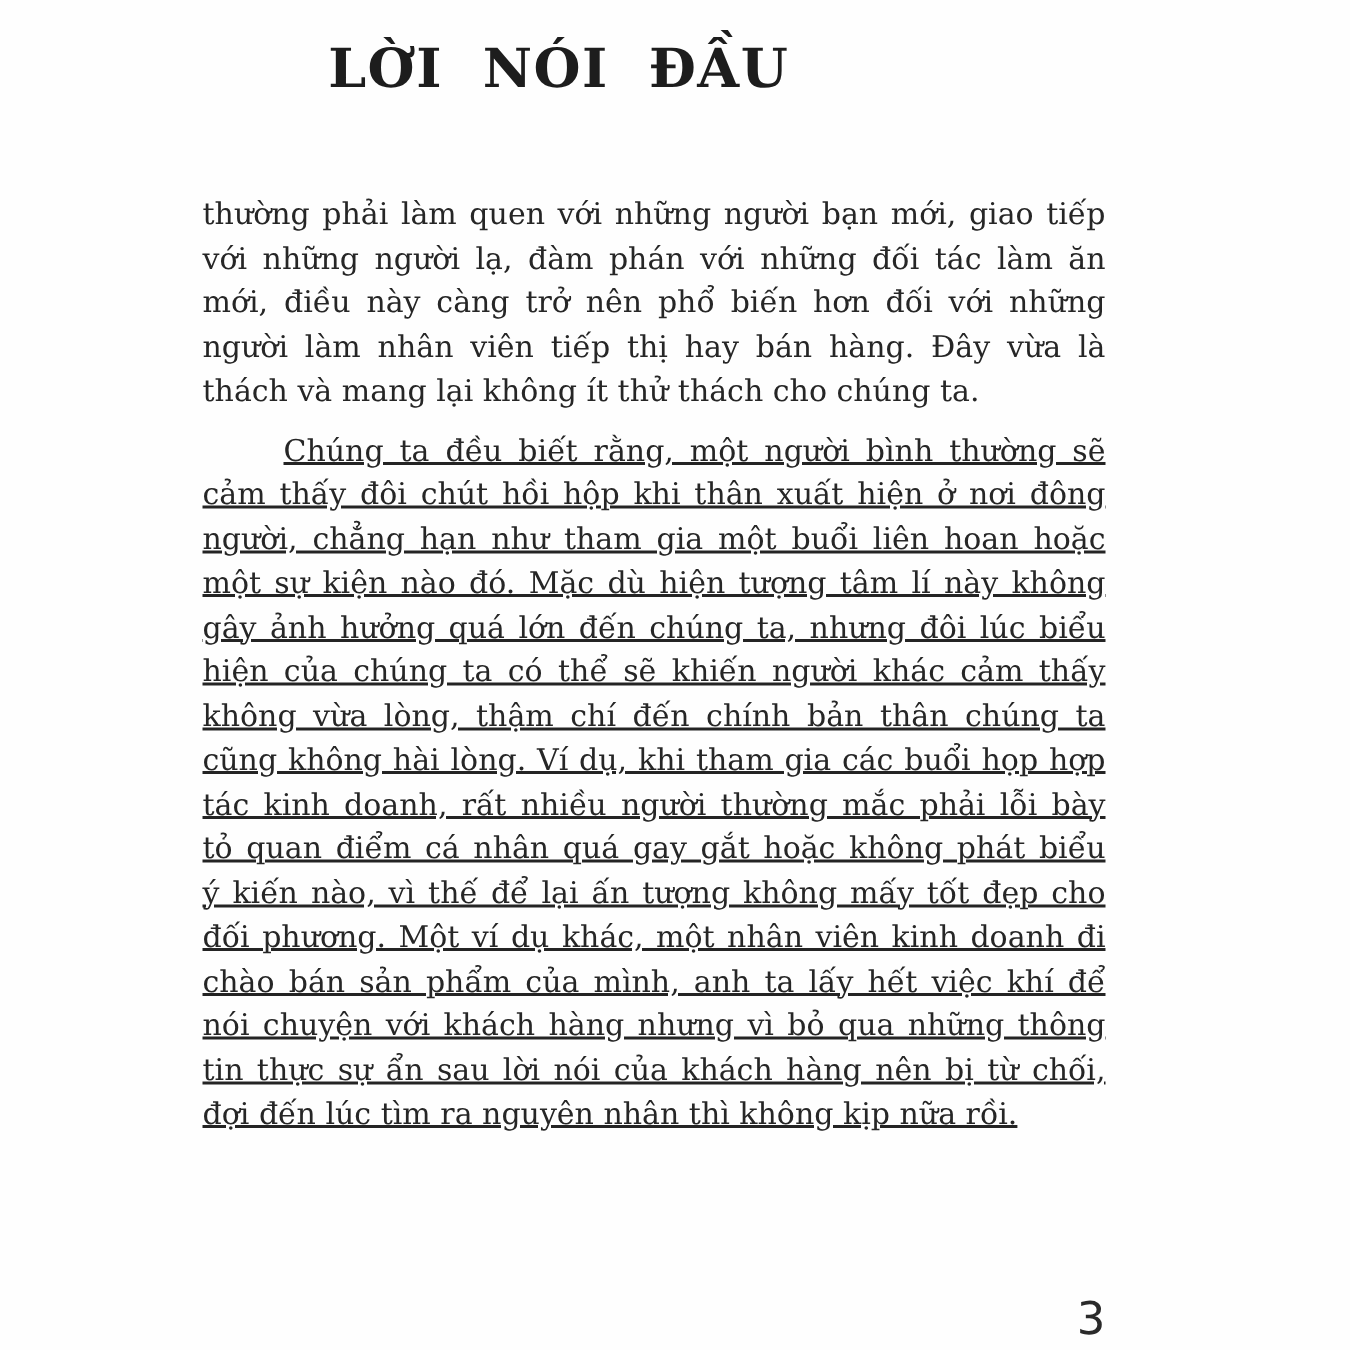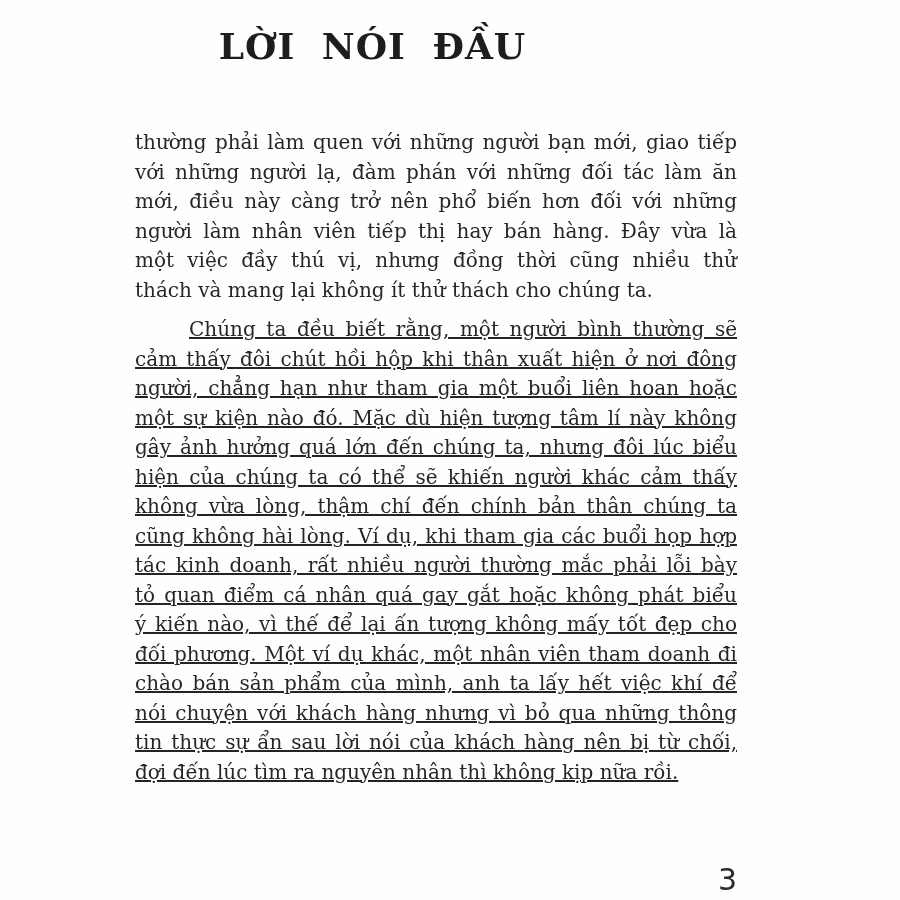--- a/index.html
+++ b/index.html
@@ -69,36 +69,35 @@
 
 <div class="page">
   <h1 class="title">LỜI  NÓI  ĐẦU</h1>
 
   <div class="body-text">
       <div class="para">
         <div class="line">thường phải làm quen với những người bạn mới, giao tiếp</div>
         <div class="line">với những người lạ, đàm phán với những đối tác làm ăn</div>
         <div class="line">mới, điều này càng trở nên phổ biến hơn đối với những</div>
         <div class="line">người làm nhân viên tiếp thị hay bán hàng. Đây vừa là</div>
-        <div class="line">một việc đầy thú vị, nhưng đồng thời cũng nhiều thử</div>
         <div class="line last">thách và mang lại không ít thử thách cho chúng ta.</div>
       </div>
       <div class="para">
         <div class="line first">Chúng ta đều biết rằng, một người bình thường sẽ</div>
         <div class="line">cảm thấy đôi chút hồi hộp khi thân xuất hiện ở nơi đông</div>
         <div class="line">người, chẳng hạn như tham gia một buổi liên hoan hoặc</div>
         <div class="line">một sự kiện nào đó. Mặc dù hiện tượng tâm lí này không</div>
         <div class="line">gây ảnh hưởng quá lớn đến chúng ta, nhưng đôi lúc biểu</div>
         <div class="line">hiện của chúng ta có thể sẽ khiến người khác cảm thấy</div>
         <div class="line">không vừa lòng, thậm chí đến chính bản thân chúng ta</div>
         <div class="line">cũng không hài lòng. Ví dụ, khi tham gia các buổi họp hợp</div>
         <div class="line">tác kinh doanh, rất nhiều người thường mắc phải lỗi bày</div>
         <div class="line">tỏ quan điểm cá nhân quá gay gắt hoặc không phát biểu</div>
         <div class="line">ý kiến nào, vì thế để lại ấn tượng không mấy tốt đẹp cho</div>
-        <div class="line">đối phương. Một ví dụ khác, một nhân viên tham doanh đi</div>
+        <div class="line">đối phương. Một ví dụ khác, một nhân viên kinh doanh đi</div>
         <div class="line">chào bán sản phẩm của mình, anh ta lấy hết việc khí để</div>
         <div class="line">nói chuyện với khách hàng nhưng vì bỏ qua những thông</div>
         <div class="line">tin thực sự ẩn sau lời nói của khách hàng nên bị từ chối,</div>
         <div class="line last">đợi đến lúc tìm ra nguyên nhân thì không kịp nữa rồi.</div>
       </div>
     </div>
 
   <div class="page-number">3</div>
 </div>
 

